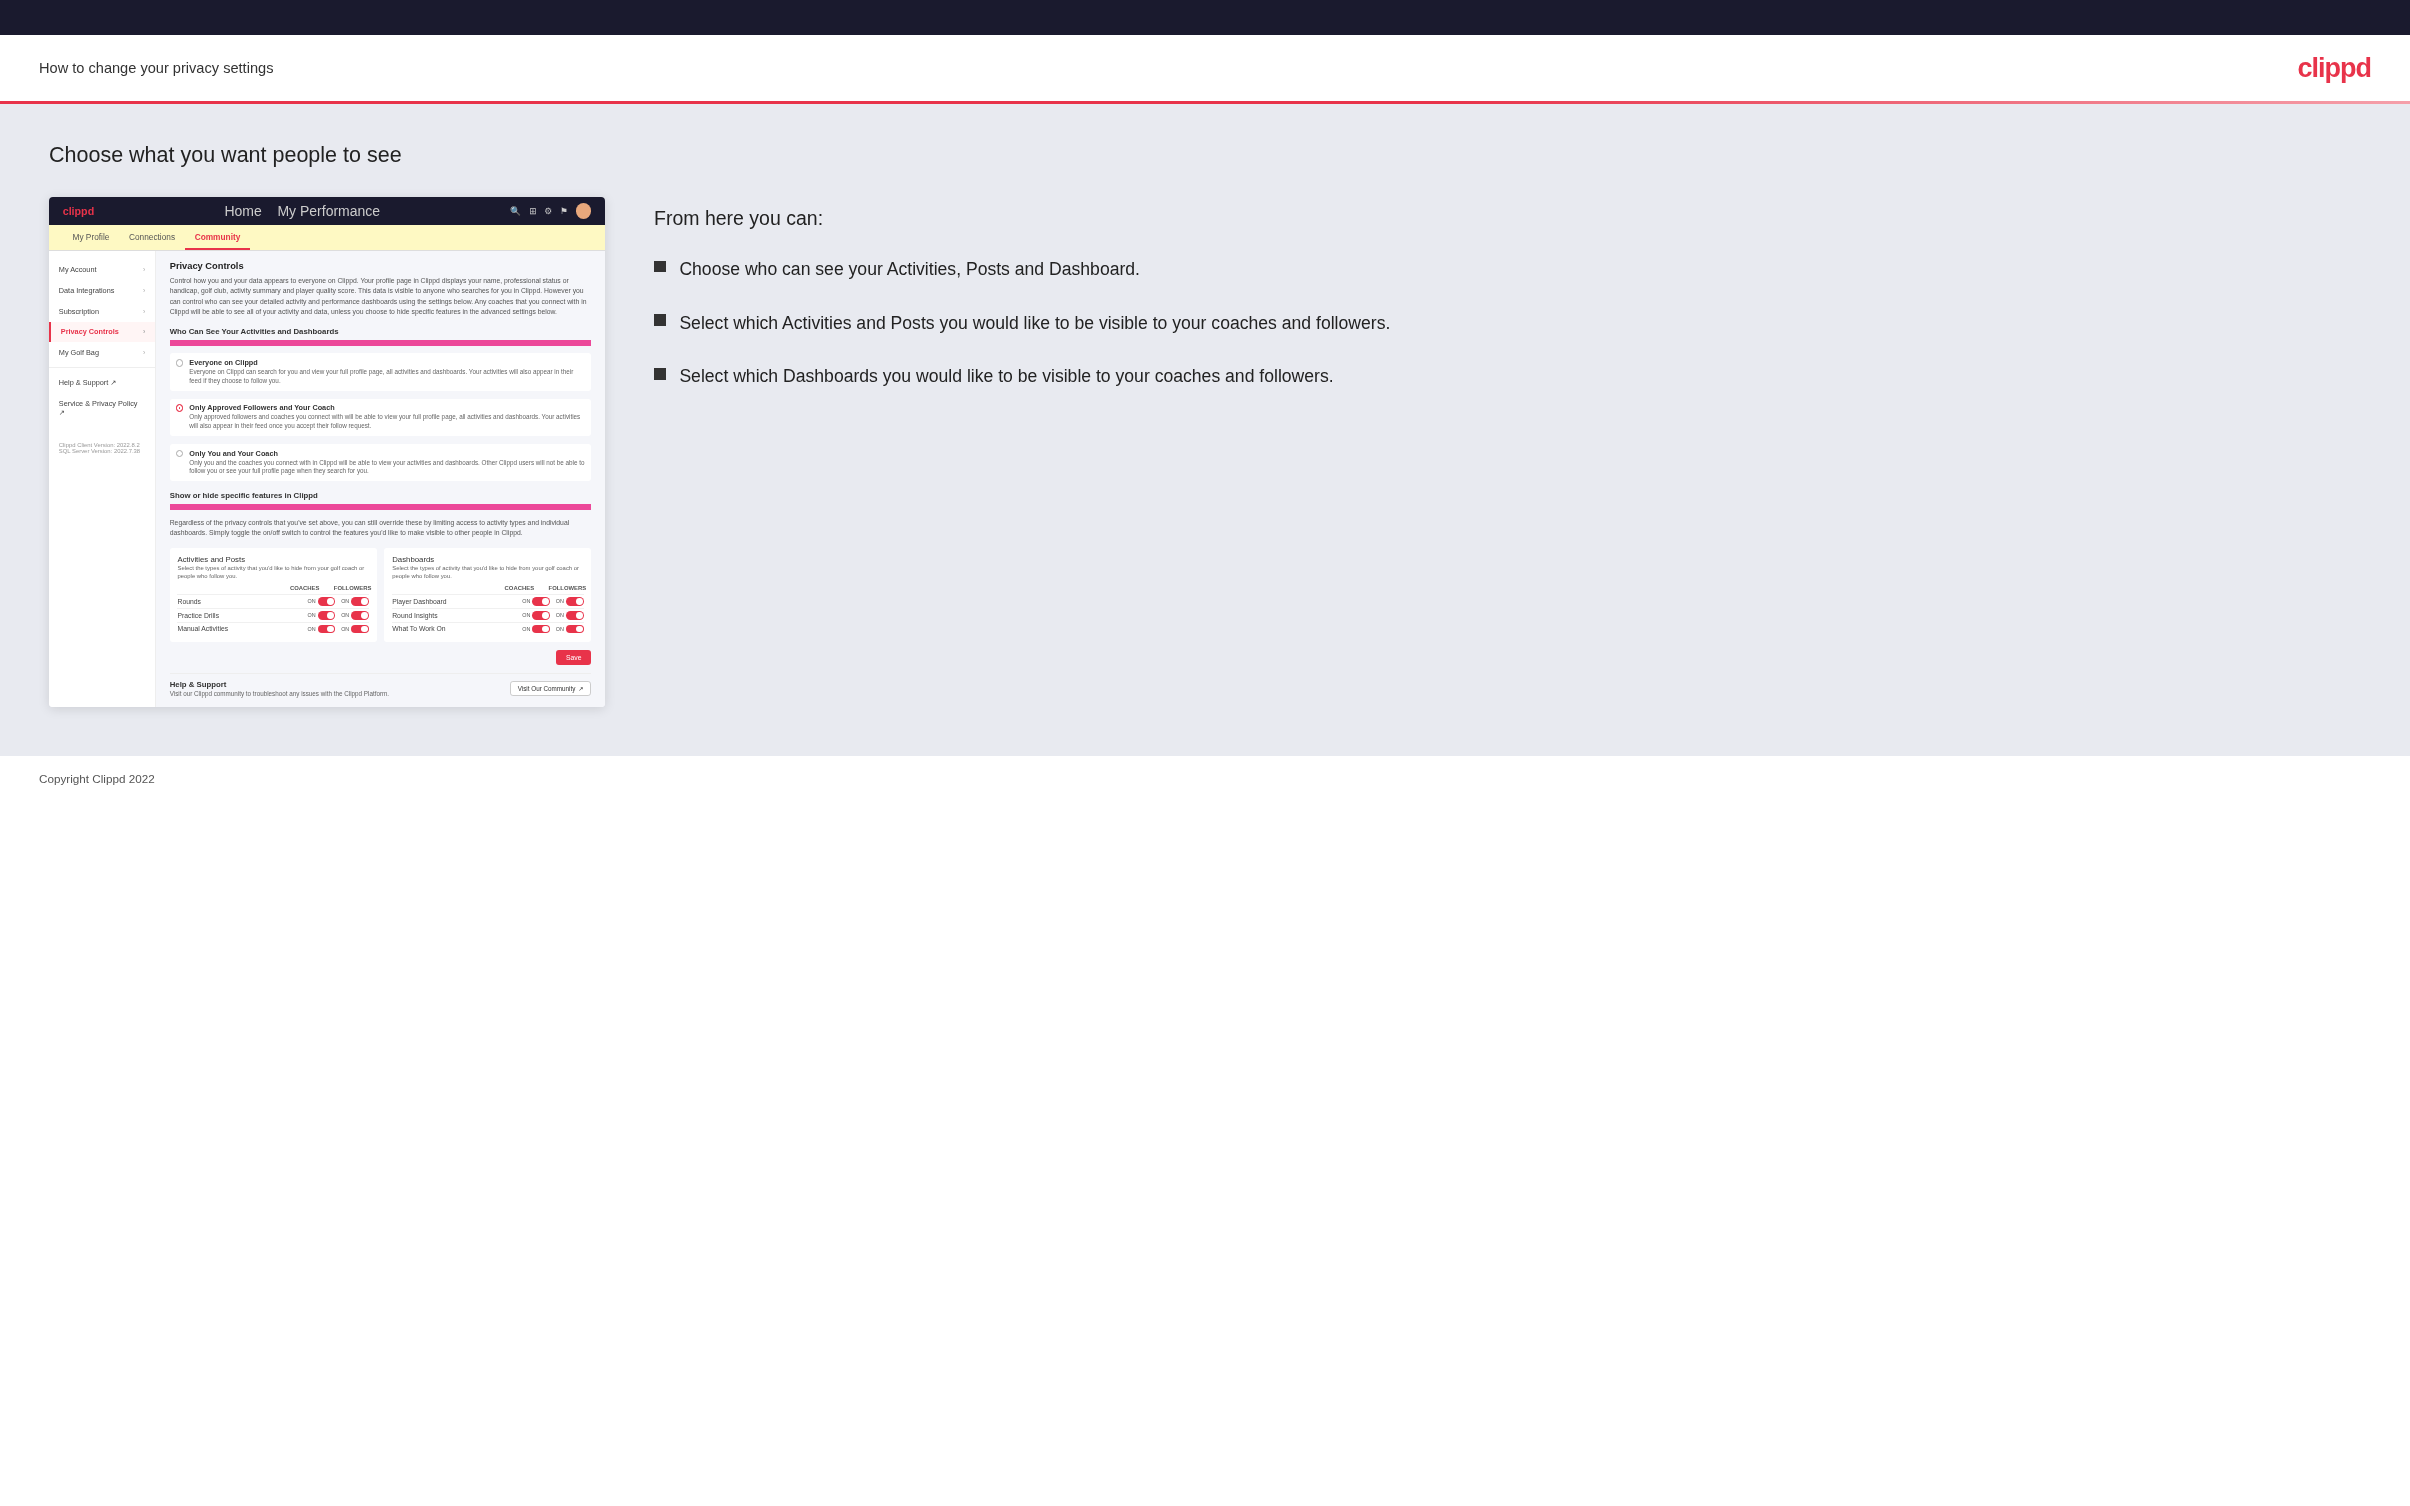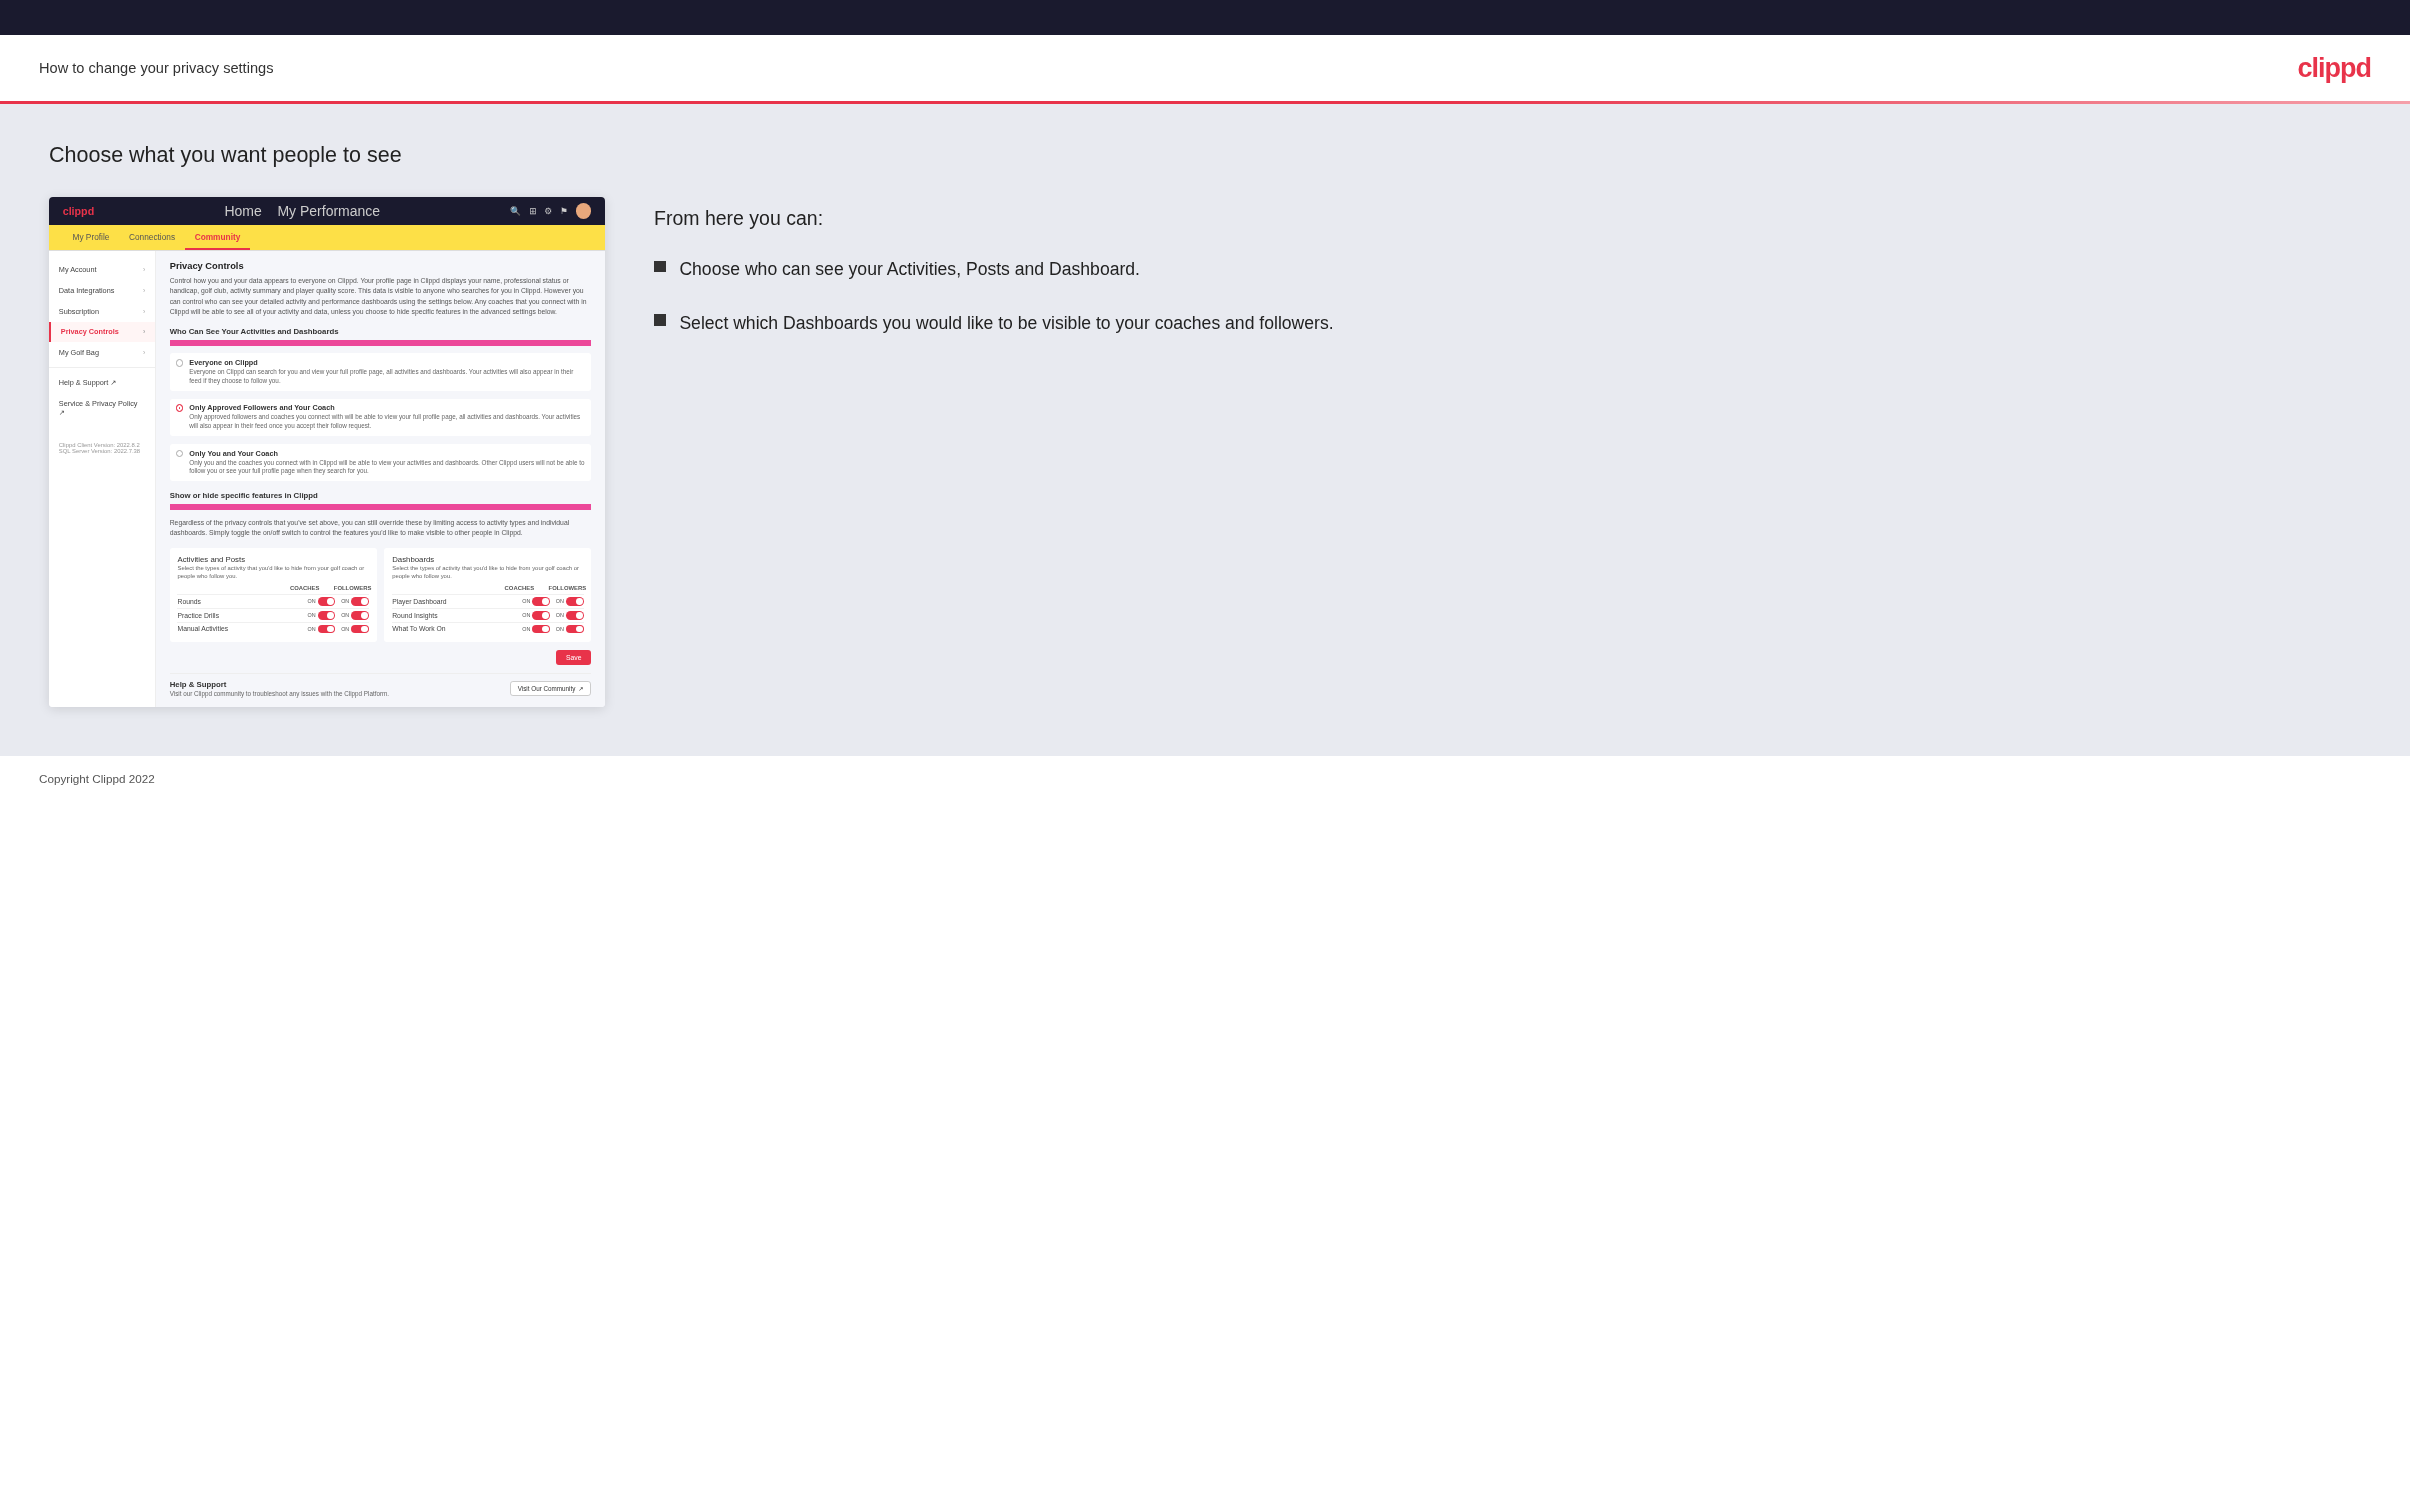--- a/index.html
+++ b/index.html
@@ -107,21 +107,21 @@
     .app-avatar {
       width: 15.6px;
       height: 15.6px;
       background: #e8a87c;
       border-radius: 50%;
       display: inline-block;
     }
 
     
     .app-subnav {
-      background: #fde047;
+      background: #fef9c3;
       display: flex;
       gap: 0;
       border-bottom: 1px solid #ddd;
       padding: 0 13.7px;
     }
     .app-subnav-tab {
       font-size: 8.3px;
       padding: 6.8px 9.8px;
       color: #555;
       cursor: pointer;
@@ -643,20 +643,24 @@
 
     <div class="right-column">
       <p class="from-here">From here you can:</p>
       <ul class="bullet-list">
         <li class="bullet-item">
           <div class="bullet-square"></div>
           <span class="bullet-text">Choose who can see your Activities, Posts and Dashboard.</span>
         </li>
         <li class="bullet-item">
           <div class="bullet-square"></div>
+          <span class="bullet-text">Select which Activities and Posts you would like to be visible to your coaches and followers.</span>
+        </li>
+        <li class="bullet-item">
+          <div class="bullet-square"></div>
           <span class="bullet-text">Select which Dashboards you would like to be visible to your coaches and followers.</span>
         </li>
       </ul>
     </div>
 
   </div>
 </div>
 
 <div class="footer">
   <span>Copyright Clippd 2022</span>

